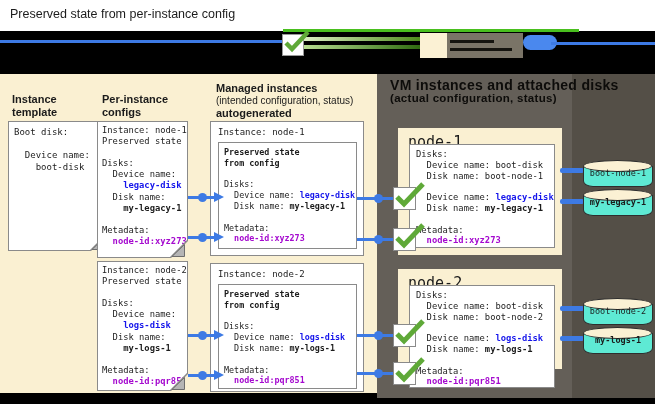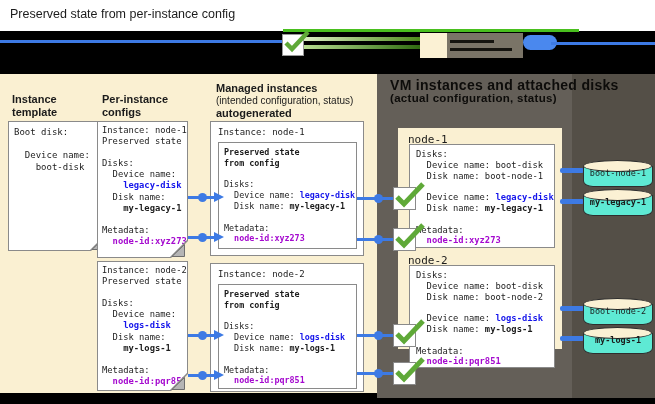--- a/index.html
+++ b/index.html
@@ -33,21 +33,21 @@
   .tmpl .sp{height:11.5px;}
   .cfg{padding:3px 0 0 4px;}
   .cfg .ln{font-size:8.8px;line-height:11.1px;}
   .cfg .sp{height:11.1px;}
   .inner{position:absolute;background:#fff;border:1px solid #8a8a8a;box-sizing:border-box;}
   .mgd-title{position:absolute;left:7px;top:5px;font-family:"DejaVu Sans Mono",monospace;font-size:9px;color:#1c1c1c;white-space:pre;}
   .mgd-inner{padding:4px 0 0 5px;}
   .mgd-inner .ln{font-size:8.4px;line-height:10.8px;}
   .mgd-inner .sp{height:10.8px;}
   .vm-card{position:absolute;background:#FAF0D2;z-index:2;}
-  .vm-name{position:absolute;left:10px;top:5px;font-family:"DejaVu Sans Mono",monospace;font-size:11px;color:#1b1b1b;}
+  .vm-name{position:absolute;left:10px;top:5px;font-family:"DejaVu Sans Mono",monospace;font-size:15px;color:#1b1b1b;}
   .vm-inner{padding:4px 0 0 6px;}
   .vm-inner .ln{font-size:8.8px;line-height:10.8px;}
   .vm-inner .sp{height:10.8px;}
   .b{font-weight:bold;}
   .t-blue{color:#1515EB;font-weight:bold;}
   .t-mag{color:#A50ACF;font-weight:bold;}
   .fold{position:absolute;right:-1px;bottom:-1px;}
   
   .dot{position:absolute;width:9px;height:9px;border-radius:50%;background:#3D7AE4;z-index:3;}
   .hl{position:absolute;height:3px;background:#3D7AE4;z-index:3;}
@@ -188,21 +188,21 @@
       <div class="ln">  Disk name: boot-node-1</div>
       <div class="sp"></div>
       <div class="ln"><span>  Device name: </span><span class="t-blue">legacy-disk</span></div>
       <div class="ln"><span>  Disk name: </span><span class="b">my-legacy-1</span></div>
       <div class="sp"></div>
       <div class="ln">Metadata:</div>
       <div class="ln"><span>  </span><span class="t-mag">node-id:xyz273</span></div>
     </div>
   </div>
 
-  <div class="vm-card" style="left:398px;top:249px;width:164px;height:100px;">
+  <div class="vm-card" style="left:398px;top:269px;width:164px;height:100px;">
     <div class="vm-name">node-2</div>
     <div class="inner vm-inner" style="left:11px;top:16px;width:146px;height:103px;">
       <div class="ln">Disks:</div>
       <div class="ln">  Device name: boot-disk</div>
       <div class="ln">  Disk name: boot-node-2</div>
       <div class="sp"></div>
       <div class="ln"><span>  Device name: </span><span class="t-blue">logs-disk</span></div>
       <div class="ln"><span>  Disk name: </span><span class="b">my-logs-1</span></div>
       <div class="sp"></div>
       <div class="ln">Metadata:</div>

